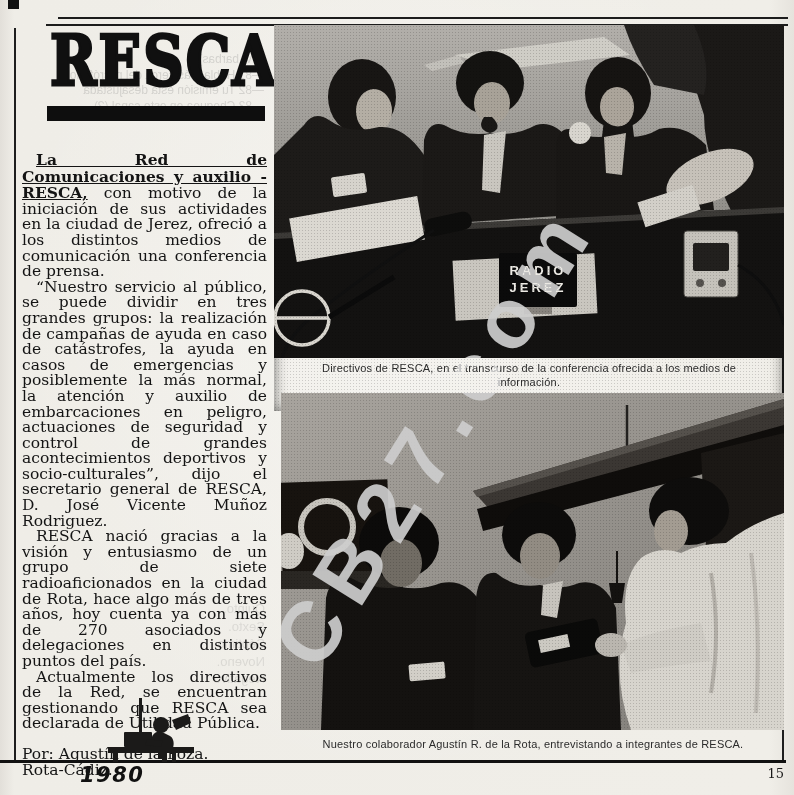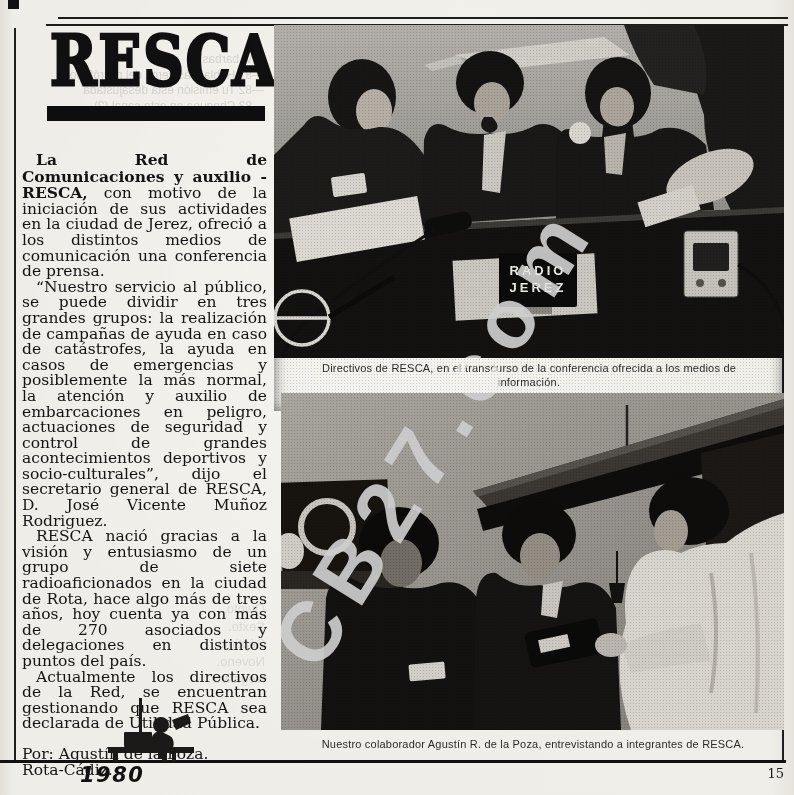--- a/index.html
+++ b/index.html
@@ -24,21 +24,21 @@
     left:50px;top:26px;width:214px;text-align:center;
     font-family:"DejaVu Serif",serif;font-weight:bold;font-size:56px;line-height:1;
     letter-spacing:2px;color:#101010;-webkit-text-stroke:2.6px #101010;
     transform:scaleY(1.22);transform-origin:top center;
   }
   .masthead-bar{left:47px;top:106px;width:218px;height:15px;background:#0e0e0e;}
   
   .article{left:22px;top:152px;width:245px;font-size:15.5px;line-height:15.6px;
     text-align:justify;color:#141414;}
   .article p{margin:0;text-indent:14px;}
-  .article .lead{font-weight:bold;}
+  .article .lead{font-weight:bold;text-decoration:underline;}
   .byline{margin-top:14px;font-size:15.5px;line-height:16.5px;}
   .byline div{white-space:pre-line;}
   
   .photo{overflow:hidden;box-shadow:inset 0 0 14px rgba(0,0,0,.55);}
   .photo svg{display:block;}
   .grain{position:absolute;inset:0;pointer-events:none;opacity:.16;
     background-image:radial-gradient(#000 .6px,transparent .7px);background-size:3px 3px;}
   .photo1{left:274px;top:25px;width:510px;height:386px;}
   .photo2{left:281px;top:393px;width:503px;height:337px;}
   .caption{font-family:"Liberation Sans",sans-serif;font-size:11px;line-height:14px;
@@ -212,21 +212,21 @@
       <path d="M430,180 Q440,240 430,300" stroke="#b3afa8" stroke-width="4" fill="none"></path>
       <path d="M470,160 Q480,230 475,320" stroke="#bdb9b2" stroke-width="4" fill="none"></path>
 
       <path d="M420,230 Q370,238 340,252 L350,280 Q390,272 430,268 Z" fill="#cfccc5"></path>
       <rect x="246" y="232" width="74" height="36" rx="5" fill="#0a0a09" transform="rotate(-12 283 250)"></rect>
       <rect x="258" y="244" width="30" height="13" fill="#ccc9c2" transform="rotate(-12 273 250)"></rect>
       <ellipse cx="330" cy="252" rx="16" ry="12" fill="#bab6af"></ellipse>
     </svg>
     <div class="grain"></div>
   </div>
-  <div class="abs caption caption2">Nuestro colaborador Agustín R. de la Poza, entrevistando a integrantes de RESCA.</div>
+  <div class="abs caption caption2">Nuestro colaborador Agustín R. de la Rota, entrevistando a integrantes de RESCA.</div>
 
   <div class="abs watermark">CB27.com</div>
 
   <svg class="abs operator-icon" viewBox="0 0 92 64" xmlns="http://www.w3.org/2000/svg">
     <g fill="#1b1a19">
       <rect x="33" y="0" width="3" height="36"></rect>
       <rect x="18" y="34" width="28" height="15" rx="1"></rect>
       <circle cx="55" cy="27" r="8"></circle>
       <path d="M44,49 C44,38 49,32 56,34 L64,38 C69,41 68,49 66,52 L47,52 Z"></path>
       <polygon points="66,22 82,16 85,25 70,32"></polygon>

